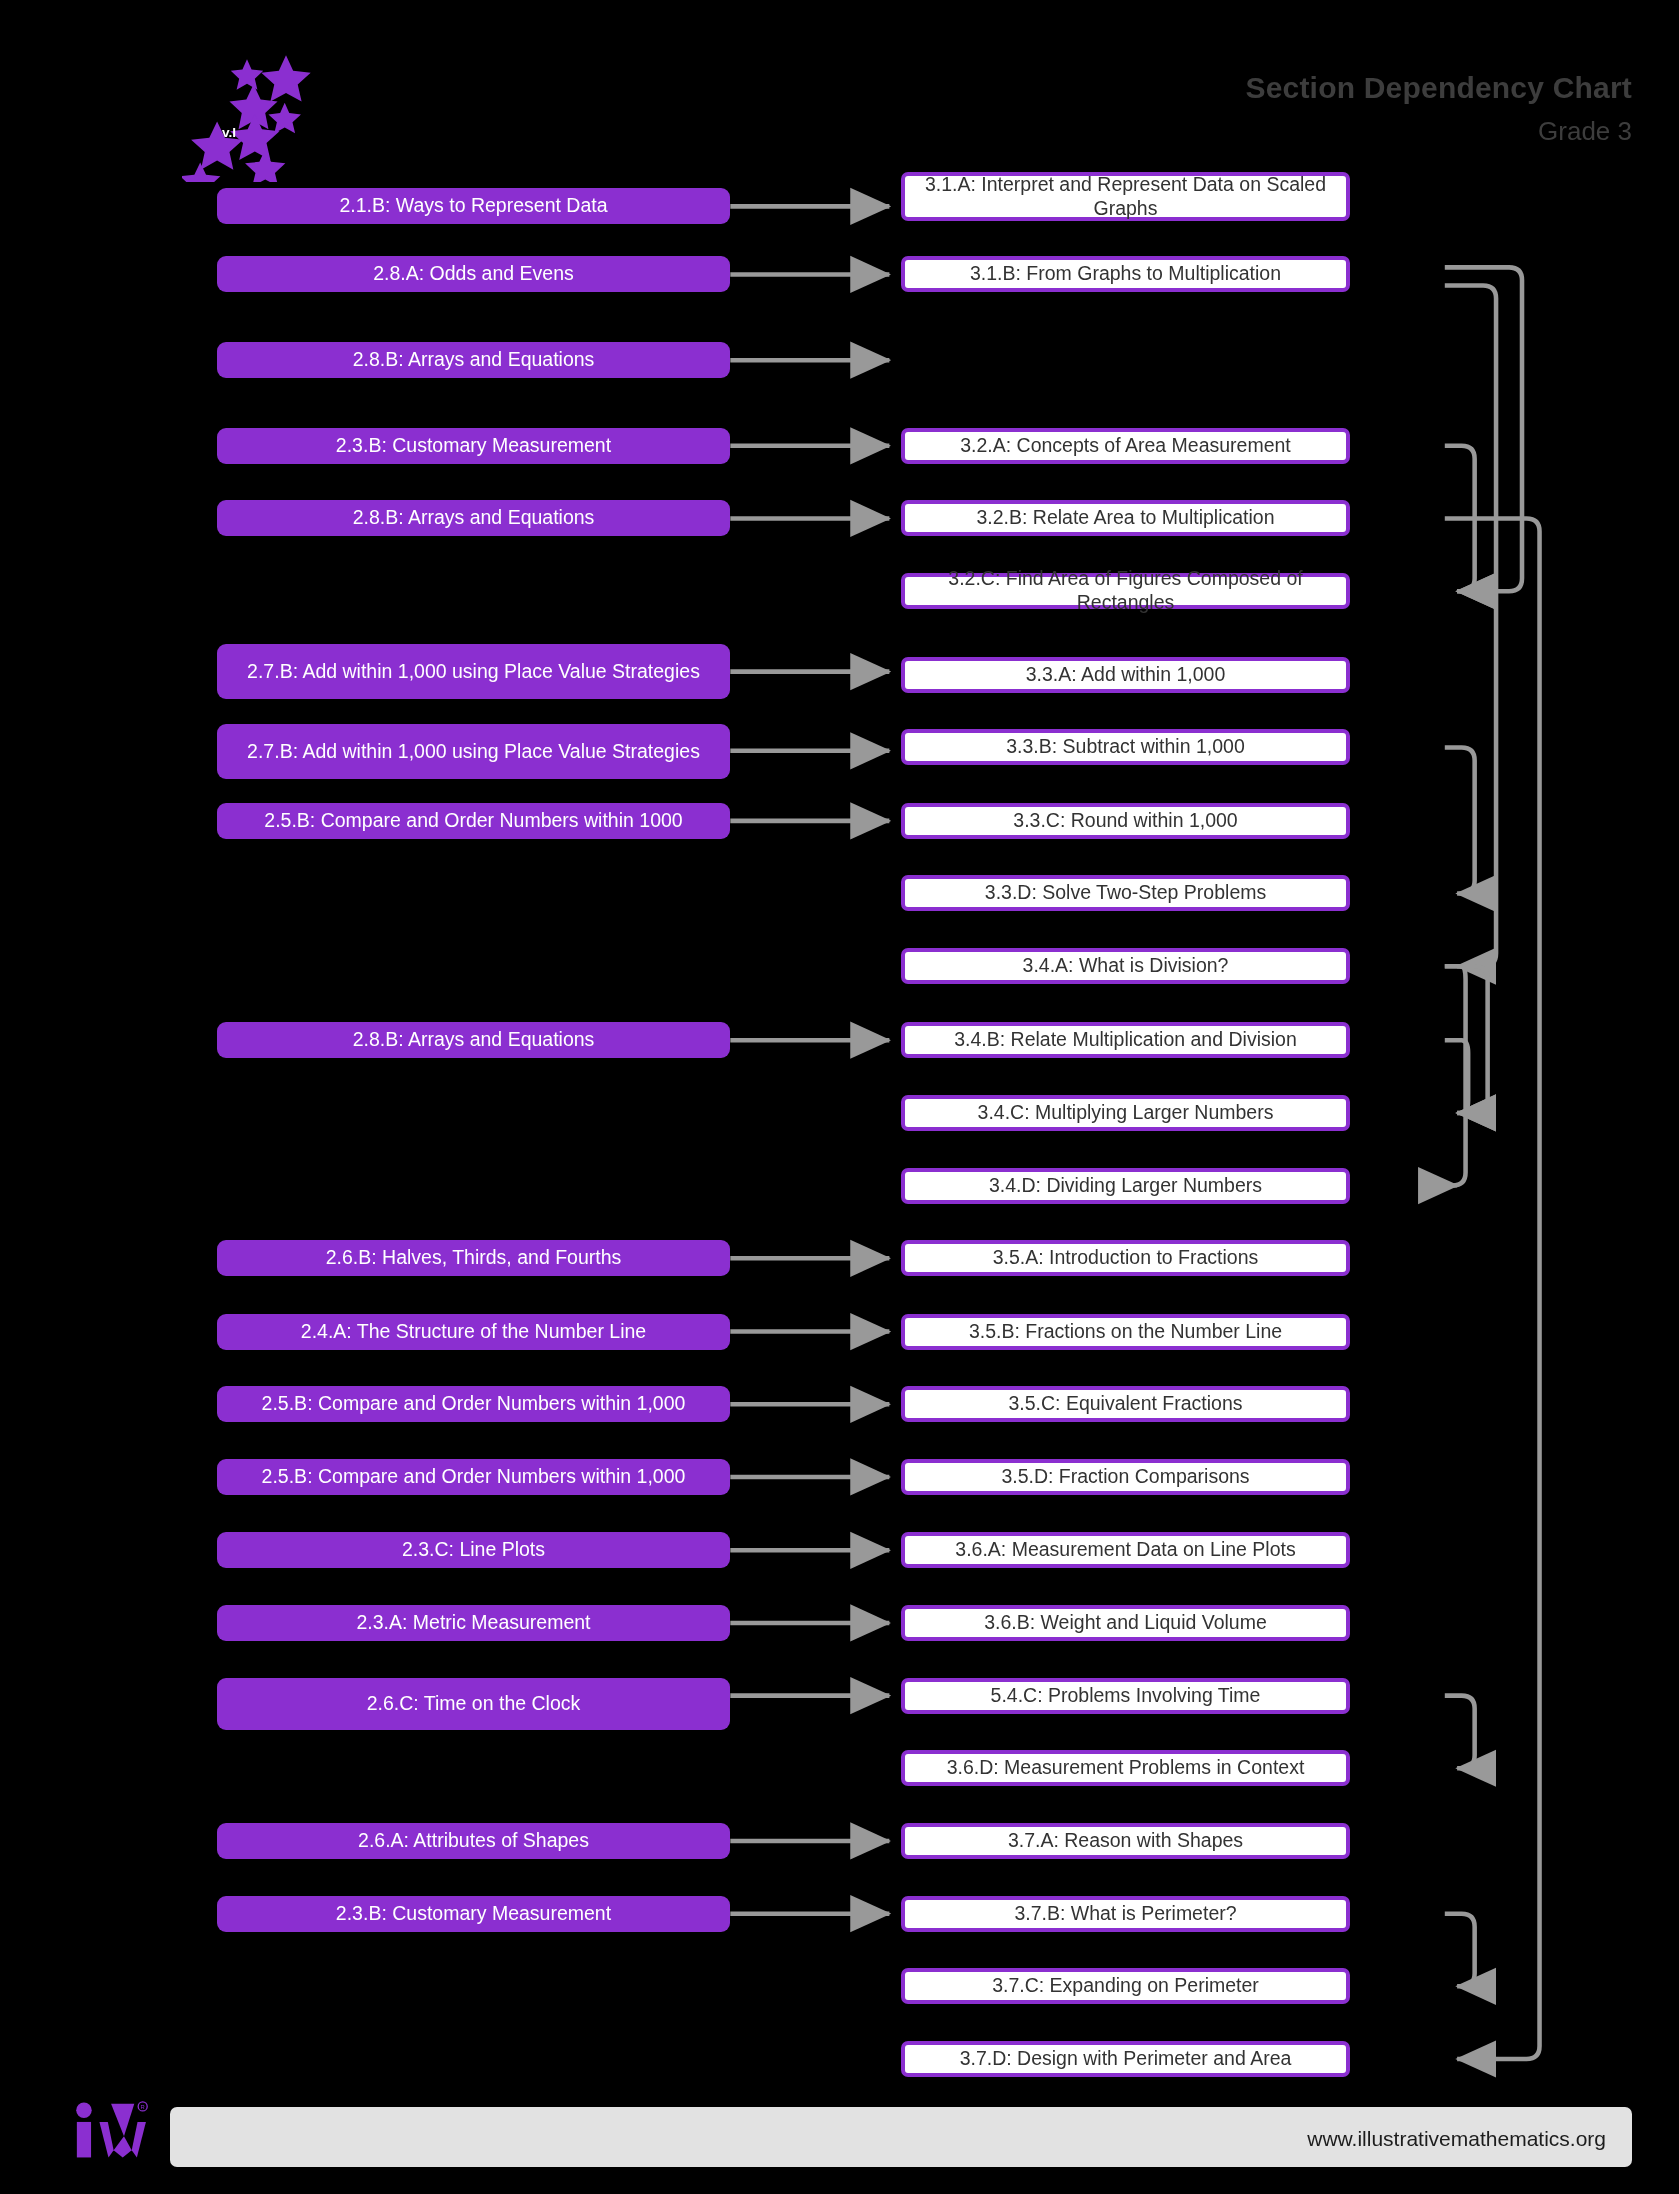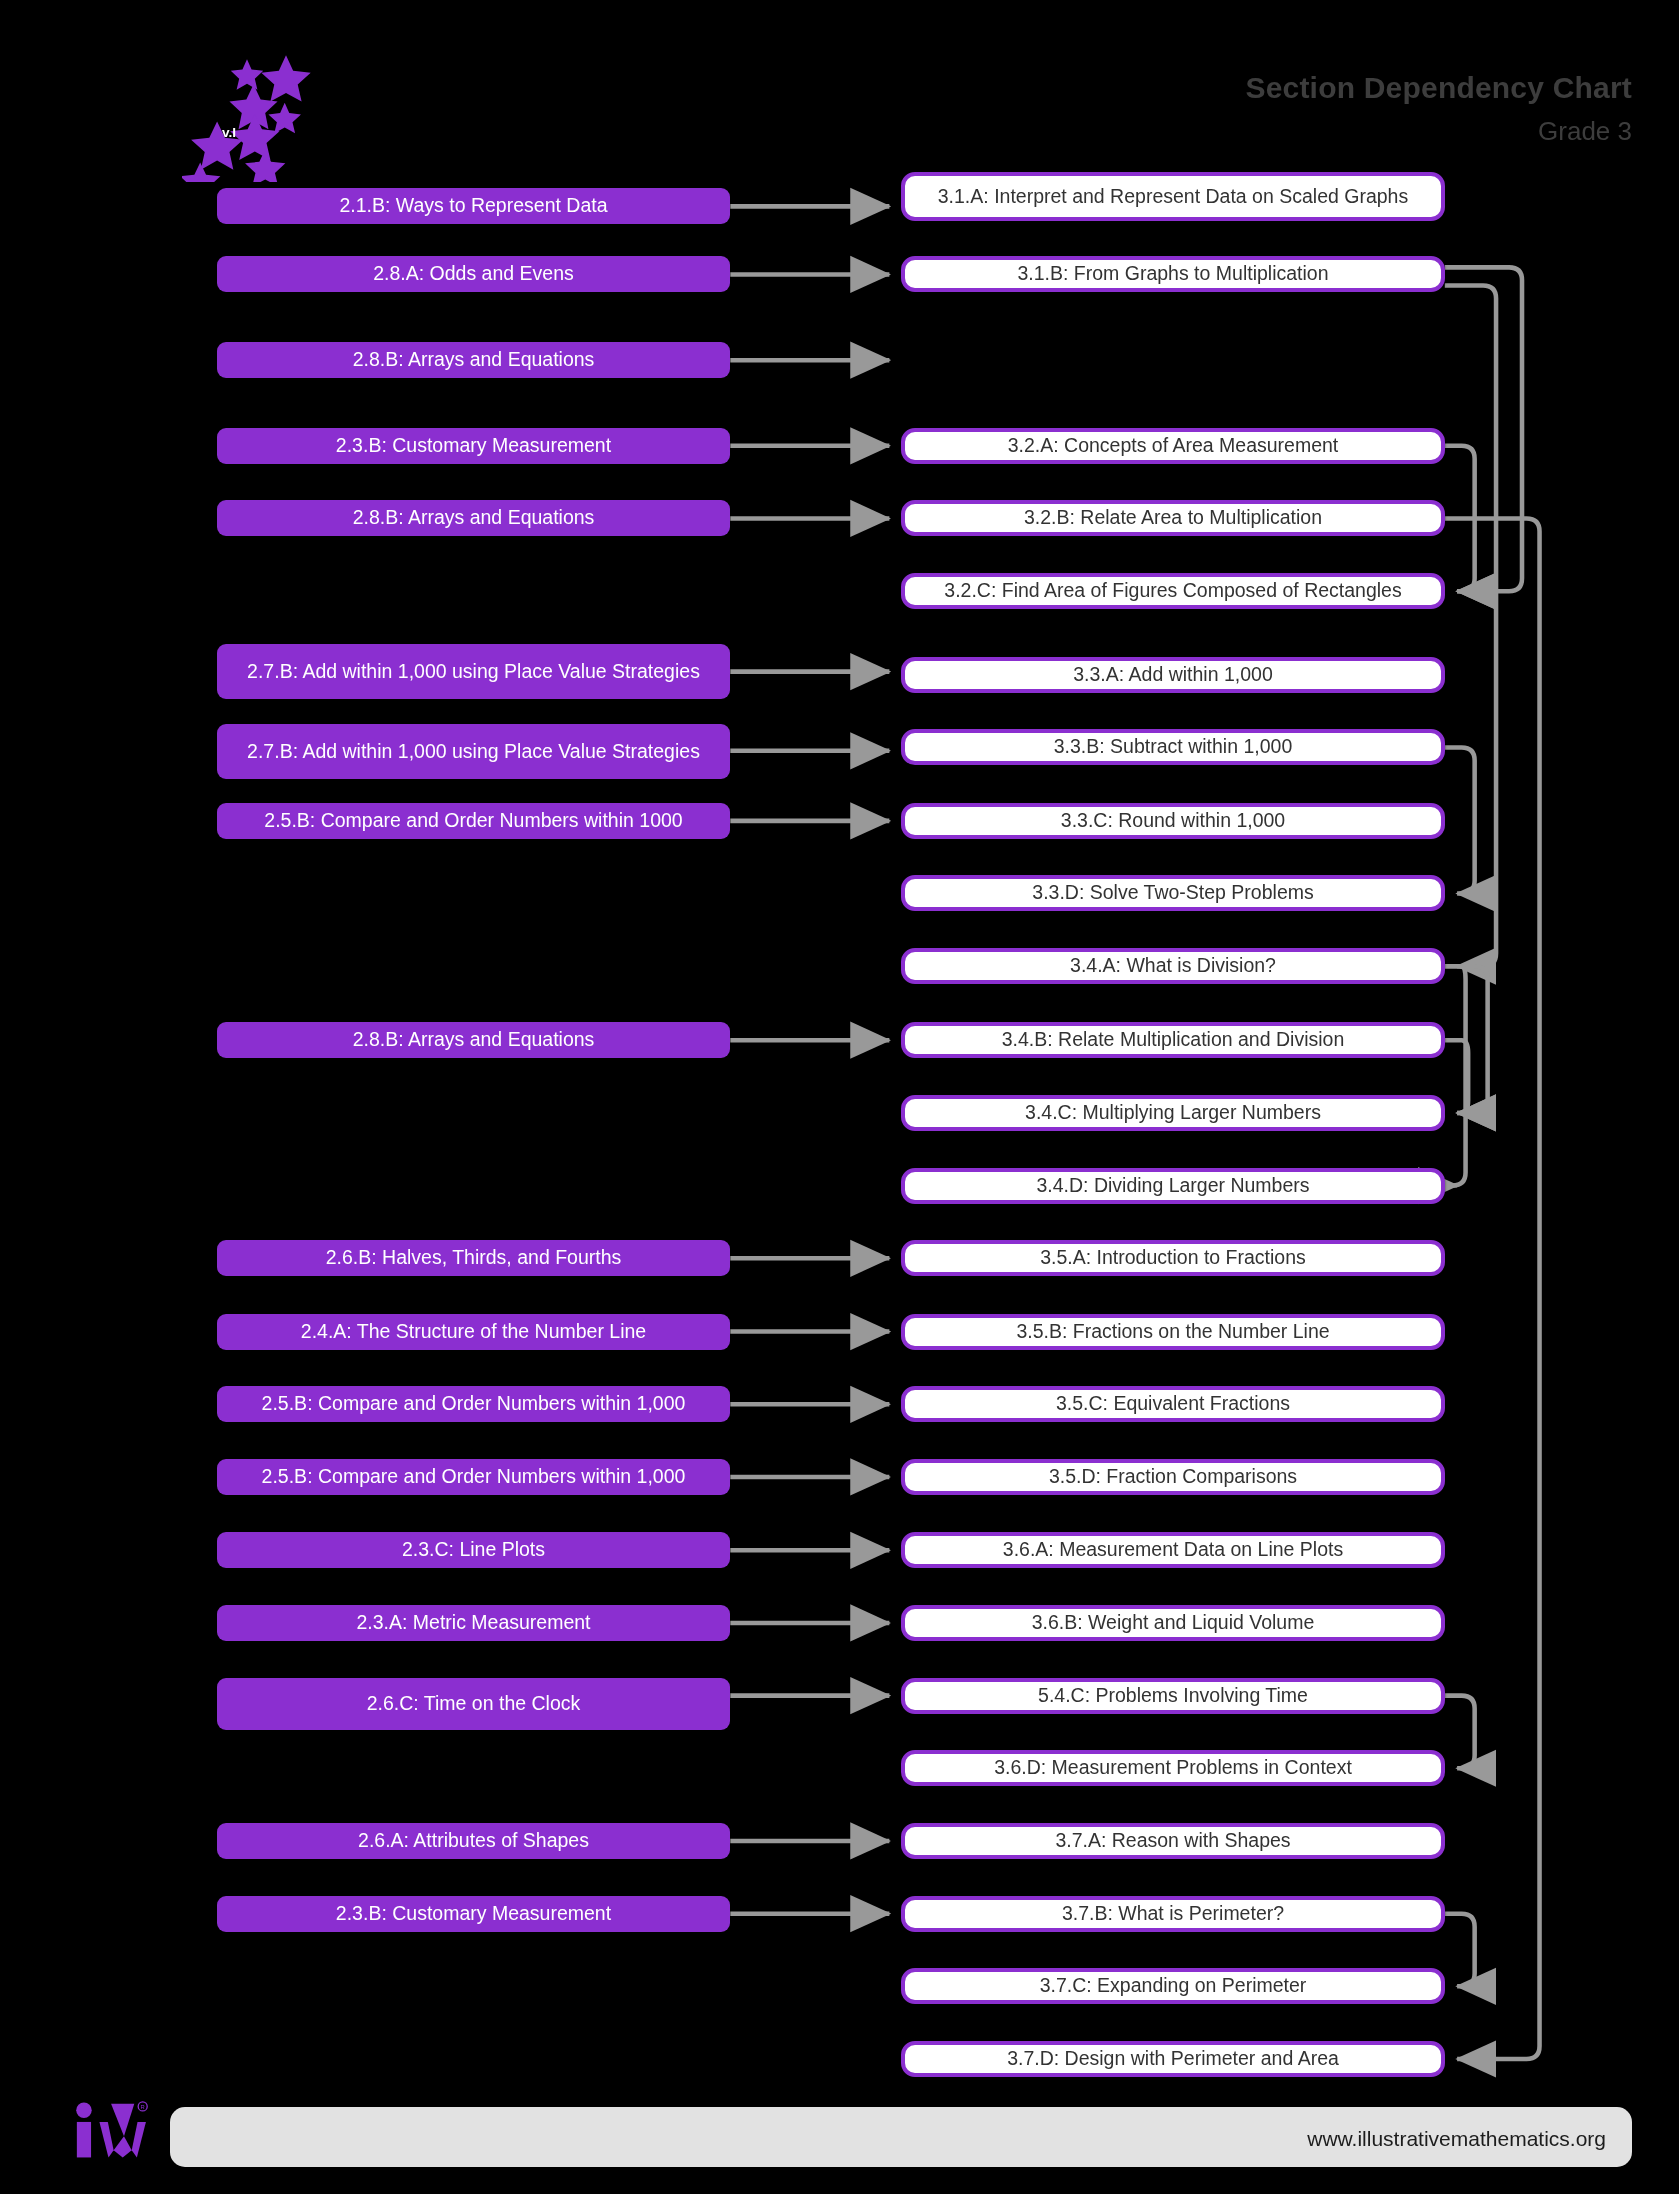--- a/index.html
+++ b/index.html
@@ -19,27 +19,27 @@
           font-weight:bold;letter-spacing:0px;z-index:5;text-align:center;}
 
   
   #wires{position:absolute;left:0;top:0;width:1680px;height:2194px;}
 
   
   .node{position:absolute;box-sizing:border-box;display:flex;align-items:center;
         justify-content:center;text-align:center;line-height:1.22;}
   .src{left:217px;width:513px;background:#8b2fd0;color:#fff;border-radius:9px;
        font-size:19.5px;padding:2.6px 10.4px;}
-  .dst{left:901px;width:544px;background:#fff;color:#333;border:4.5px solid #8b2fd0;
-       border-radius:14px;font-size:19.5px;padding:1.3px 9px;
+  .dst{left:901px;width:449px;background:#fff;color:#333;border:4.5px solid #8b2fd0;
+       border-radius:7px;font-size:19.5px;padding:1.3px 9px;
        box-shadow:0 1.9px 2.6px rgba(0,0,0,.55);}
 
   
   #footbar{position:absolute;left:170px;top:2107px;width:1462px;height:60px;
-           background:#e2e2e2;border-radius:15px;}
+           background:#e2e2e2;border-radius:7px;}
   #footurl{position:absolute;right:26px;top:19.5px;font-size:21px;color:#1d1d1d;}
   #imlogo{position:absolute;left:71px;top:2100px;width:84px;height:71px;}
 </style>
 </head>
 <body>
 
 <div id="stage">
 
   <div class="hdr hdr-title">Section Dependency Chart</div>
   <div class="hdr hdr-sub">Grade 3</div>

